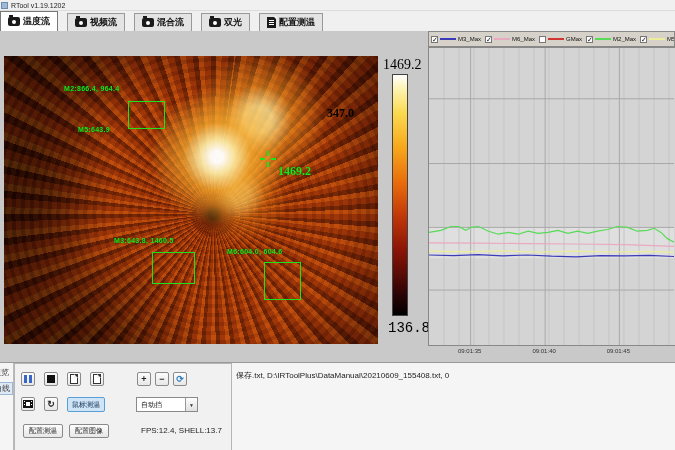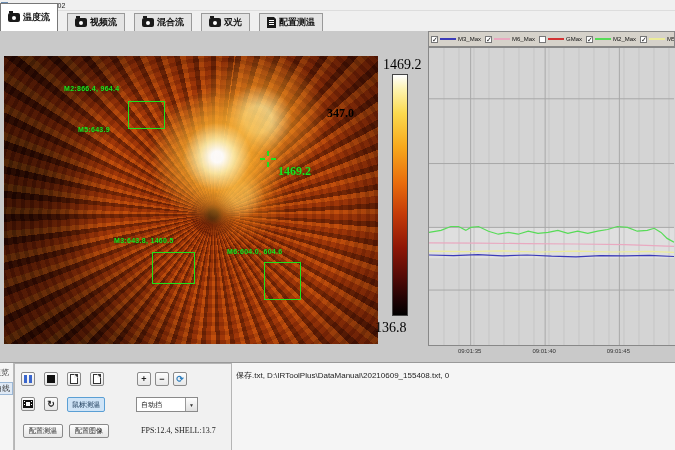--- a/index.html
+++ b/index.html
@@ -13,21 +13,21 @@
   .titlebar { position:absolute; left:0; top:0; width:675px; height:11px;
     background:#f0f0f0; border-bottom:1px solid #ddd; display:flex; align-items:center; }
   .titlebar .appicon { width:7px; height:7px; background:#9db9d6; border:1px solid #6a8cb0; margin:0 3px 0 1px; }
   .titlebar .title { font-size:7px; color:#222; }
   
   .tabbar { position:absolute; left:0; top:11px; width:675px; height:20px;
     background:#f0f0f0; display:flex; align-items:flex-end; }
   .tab { display:flex; align-items:center; gap:3px; height:18px; padding:0 7px;
     margin-right:9px; background:#e4e4e4; border:1px solid #999; border-bottom:none;
     font-size:9px; font-weight:bold; color:#111; cursor:default; }
-  .tab.active { background:#fff; height:28px; border-color:#777; }
+  .tab.active { background:#fff; height:20px; border-color:#777; }
   .cam-icon { width:12px; height:9px; background:#1a1a1a; border-radius:2px; position:relative; }
   .cam-icon::before { content:""; position:absolute; left:4px; top:2.5px; width:4px; height:4px;
     background:#fff; border-radius:50%; }
   .cam-icon::after { content:""; position:absolute; left:1px; top:-2px; width:4px; height:2px; background:#1a1a1a; }
   .doc-icon { width:9px; height:11px; background:#1a1a1a; position:relative; }
   .doc-icon::before { content:""; position:absolute; left:2px; top:3px; width:5px; height:1px;
     background:#fff; box-shadow:0 2px 0 #fff, 0 4px 0 #fff; }
   .doc-icon::after { content:""; position:absolute; right:-1px; top:-1px; border:2px solid #f0f0f0;
     border-left-color:transparent; border-bottom-color:transparent; }
   
@@ -56,21 +56,21 @@
   .thermal .cross .w { left:0; top:7px; width:5px; height:2px; }
   .thermal .cross .e { right:0; top:7px; width:5px; height:2px; }
   .watermark { position:absolute; left:96px; top:122px; width:190px; text-align:center;
     color:rgba(230,240,255,.45); pointer-events:none; }
   .watermark .wm1 { font-size:17px; font-weight:bold; letter-spacing:4px; }
   .watermark .wm2 { font-size:7px; letter-spacing:2px; margin-top:2px; }
   
   .scale-max, .scale-min { position:absolute; font-family:"Liberation Serif", serif;
     font-size:14px; color:#000; }
   .scale-max { left:383px; top:57px; }
-  .scale-min { left:375px; top:320px; }
+  .scale-min { left:388px; top:320px;font-family:Liberation Mono, monospace; }
   .cursor-readout { position:absolute; left:327px; top:106px; font-family:"Liberation Serif", serif;
     font-size:12px; font-weight:bold; color:#000; }
   .colorbar { position:absolute; left:392px; top:74px; width:16px; height:242px;
     border:1px solid #444;
     background:linear-gradient(to bottom,
       #ffffff 0%, #fdf3b0 6%, #fbd94e 16%, #f7a81c 30%, #e86c0c 45%,
       #c43a08 58%, #8e1606 72%, #540a06 84%, #230304 93%, #000 100%); }
   
   .legendbox { position:absolute; left:428px; top:31px; width:247px; height:16px;
     background:#d6d2ca; border:1px solid #888; display:flex; align-items:center;
@@ -111,21 +111,21 @@
     display:flex; align-items:center; }
   .combo { position:absolute; height:15px; background:#fff; border:1px solid #8a8a8a;
     display:flex; align-items:center; font-size:7px; color:#111; }
   .combo .val { flex:1; padding-left:4px; }
   .combo .arrow { width:12px; height:100%; background:linear-gradient(#fdfdfd,#e0e0e0);
     border-left:1px solid #999; display:flex; align-items:center; justify-content:center;
     font-size:5px; color:#333; }
   .cfg-btn { position:absolute; height:14px; padding:0 5px; font-size:7px; color:#222;
     background:linear-gradient(#fdfdfd,#e7e7e7); border:1px solid #8a8a8a; border-radius:2px;
     display:flex; align-items:center; }
-  .fps-text { position:absolute; left:126px; top:62px; font-size:8px; color:#222; white-space:nowrap;font-family:Liberation Serif, serif; }
+  .fps-text { position:absolute; left:126px; top:62px; font-size:8px; color:#222; white-space:nowrap; }
   .path-text { position:absolute; left:236px; top:7px; font-size:8px; color:#222; white-space:nowrap; }
 </style>
 </head>
 <body>
 
 <div id="app">
 
   <div class="titlebar">
     <span class="appicon"></span>
     <span class="title">RTool v1.19.1202</span>

